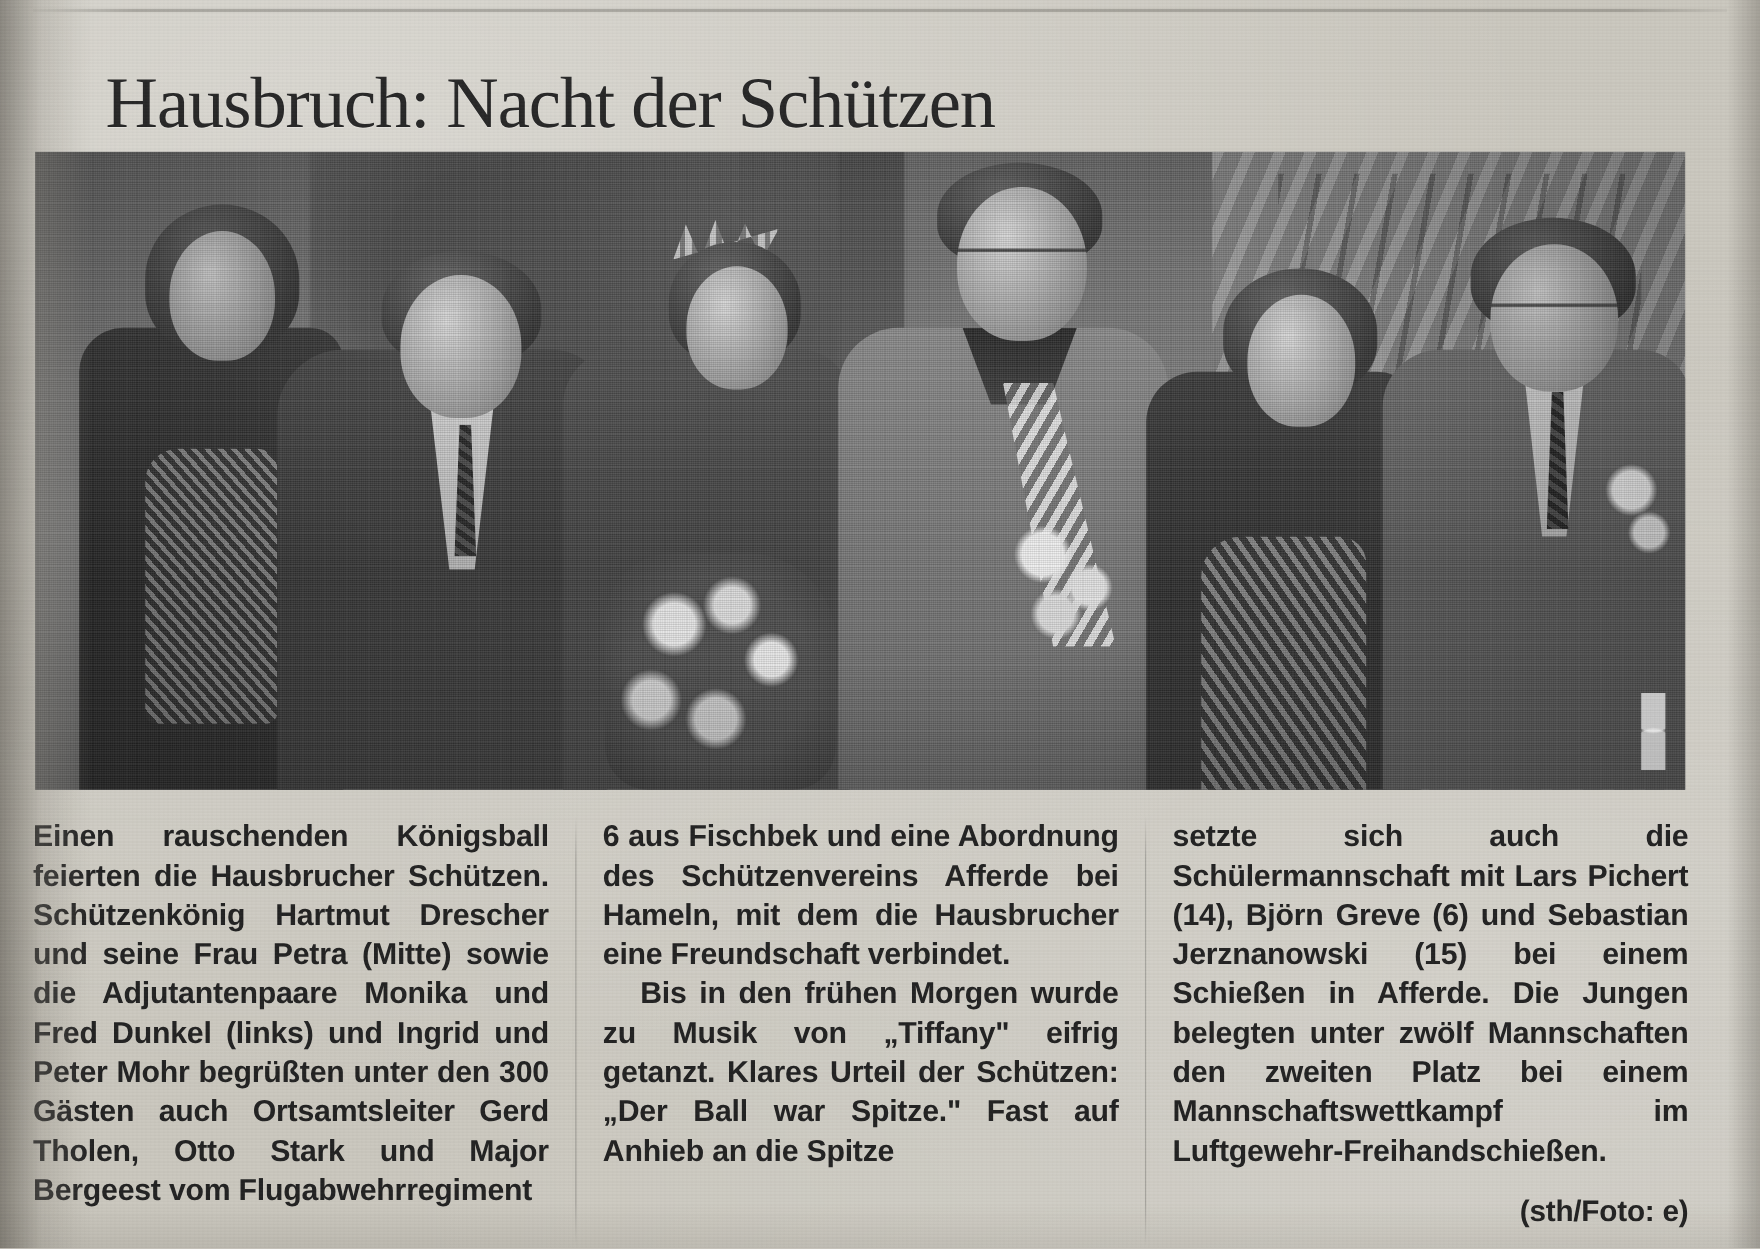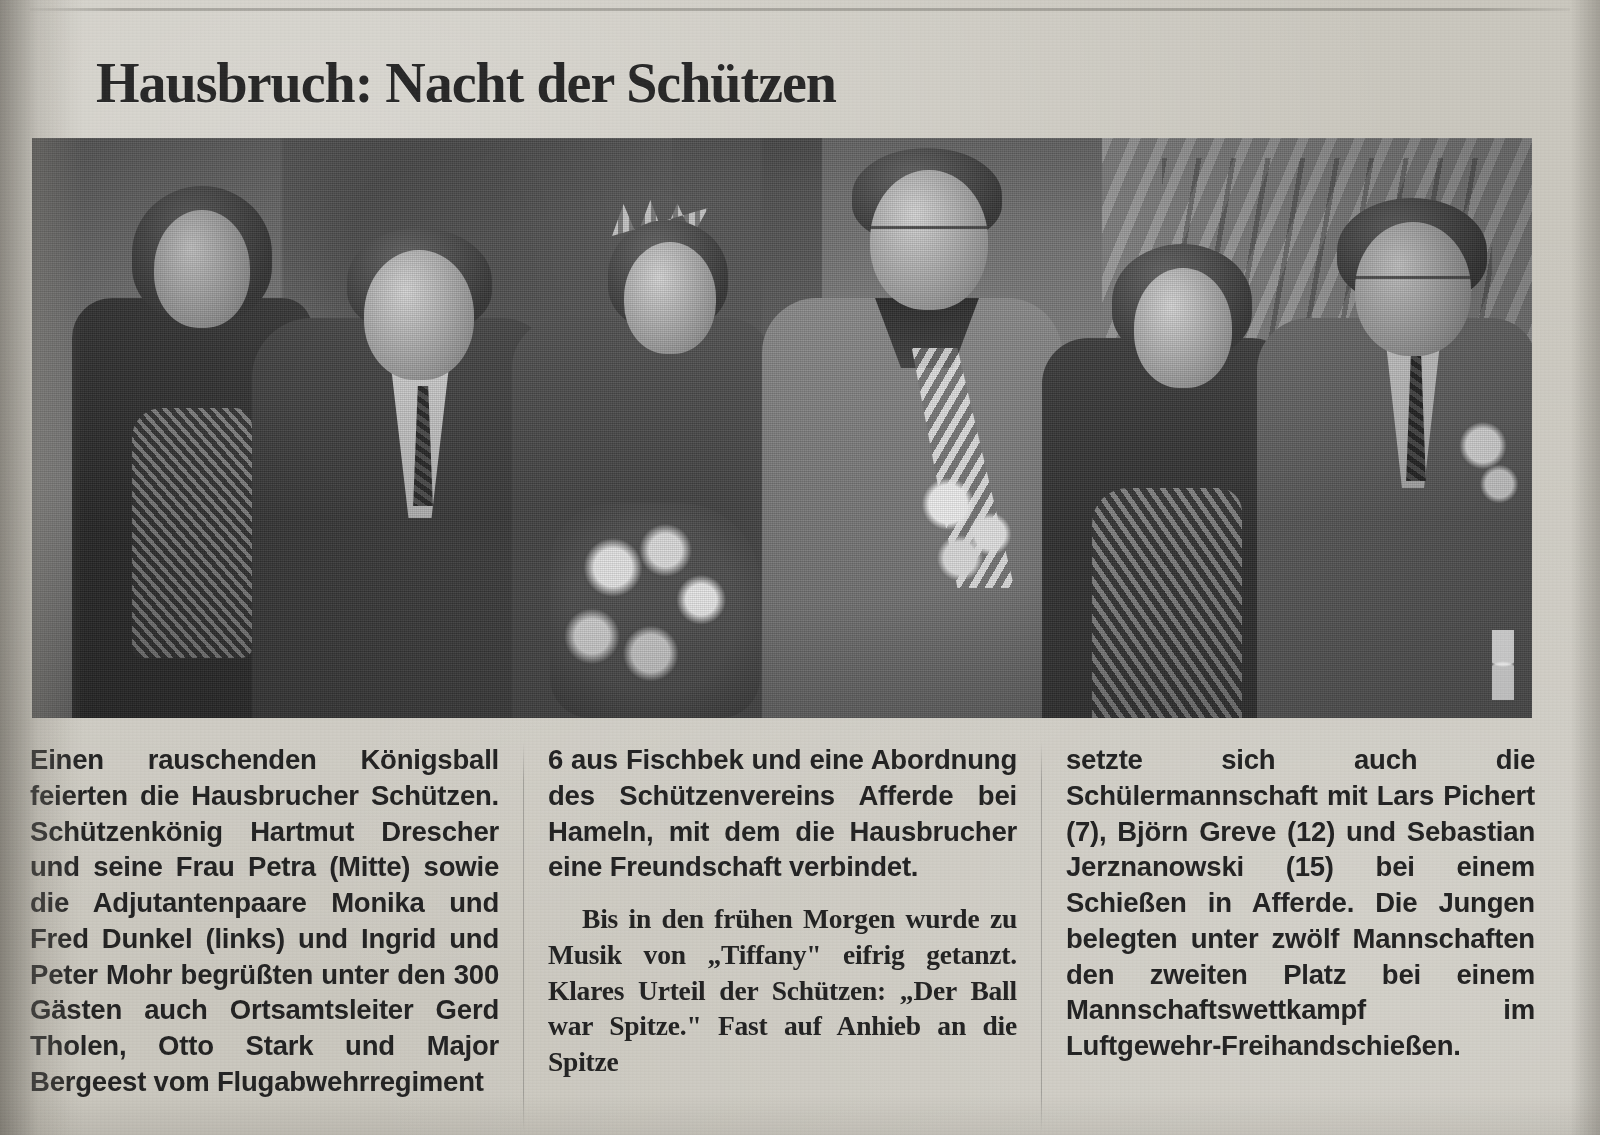--- a/index.html
+++ b/index.html
@@ -54,22 +54,22 @@
     pointer-events: none;
   }
 
   
   .headline {
     position: absolute;
     left: 96px;
     top: 16px;
     width: 1420px;
     font-family: "Liberation Serif", serif;
-    font-weight: bold;
-    font-size: 56px;
+    font-weight: normal;
+    font-size: 66px;
     line-height: 1.04;
     letter-spacing: -1px;
     color: #2b2925;
     text-shadow: 0 1px 0 rgba(255,255,255,.25);
     white-space: nowrap;
   }
   .rule-top {
     position: absolute;
     left: 30px;
     top: 8px;
@@ -320,21 +320,21 @@
   }
   .col {
     width: 485px;
     font-size: 27.5px;
     line-height: 1.30;
     text-align: justify;
     font-weight: bold;
     letter-spacing: -0.2px;
   }
   .col p { margin: 0; }
-  .col p + p { margin-top: 16px; text-indent: 34px; font-family: Liberation Serif, serif; }
+  .col p + p { text-indent: 34px; }
   .col-divider {
     width: 1px;
     background: linear-gradient(180deg, rgba(60,58,52,0), rgba(60,58,52,.30) 10%, rgba(60,58,52,.30) 90%, rgba(60,58,52,0));
   }
   .credit {
     text-align: right;
     margin-top: 20px;
     font-weight: bold;
     font-size: 27px;
   }
@@ -425,21 +425,22 @@
     <div class="col-divider"></div>
 
     <div class="col">
       <p>6 aus Fischbek und eine Abordnung des Schützenvereins Afferde bei Hameln, mit dem die Hausbrucher eine Freundschaft verbindet.</p>
       <p>Bis in den frühen Morgen wurde zu Musik von „Tiffany" eifrig getanzt. Klares Urteil der Schützen: „Der Ball war Spitze." Fast auf Anhieb an die Spitze</p>
     </div>
 
     <div class="col-divider"></div>
 
     <div class="col">
-      <p>setzte sich auch die Schülermannschaft mit Lars Pichert (7), Björn Greve (12) und Sebastian Jerznanowski (15) bei einem Schießen in Afferde. Die Jungen belegten unter zwölf Mannschaften den zweiten Platz bei einem Mannschaftswettkampf im Luftgewehr-Freihandschießen.</p>
+      <p>setzte sich auch die Schülermannschaft mit Lars Pichert (14), Björn Greve (6) und Sebastian Jerznanowski (15) bei einem Schießen in Afferde. Die Jungen belegten unter zwölf Mannschaften den zweiten Platz bei einem Mannschaftswettkampf im Luftgewehr-Freihandschießen.</p>
+      <div class="credit">(sth/Foto: e)</div>
     </div>
 
   </div>
 
   <div class="left-gutter"></div>
   <div class="right-edge"></div>
   <div class="grain"></div>
 </div>
 
 </body></html>

